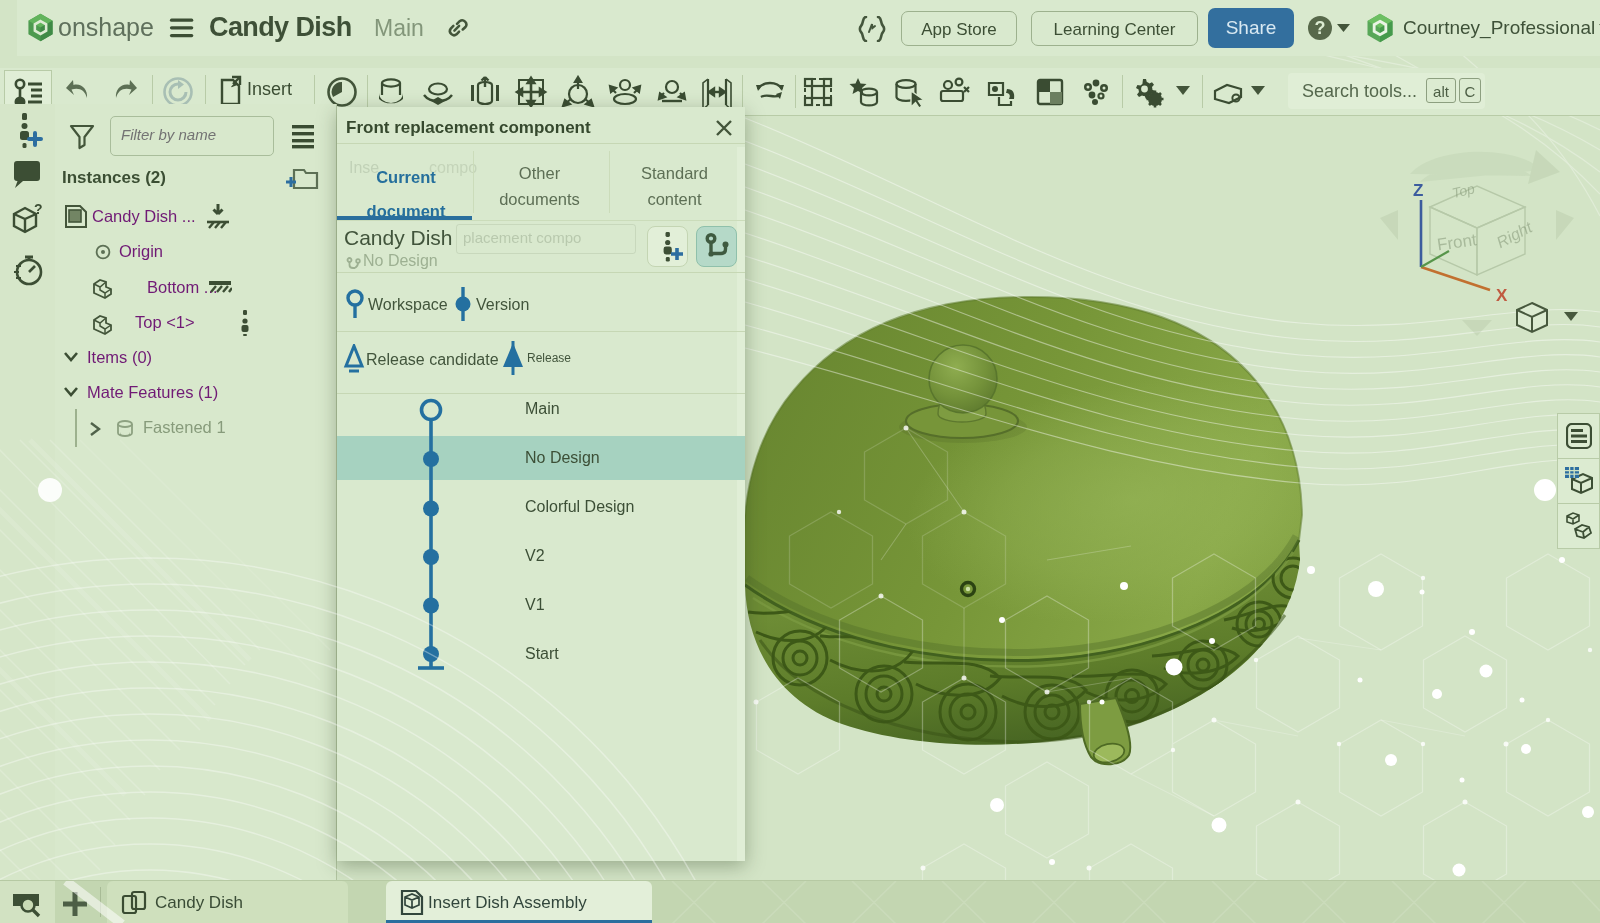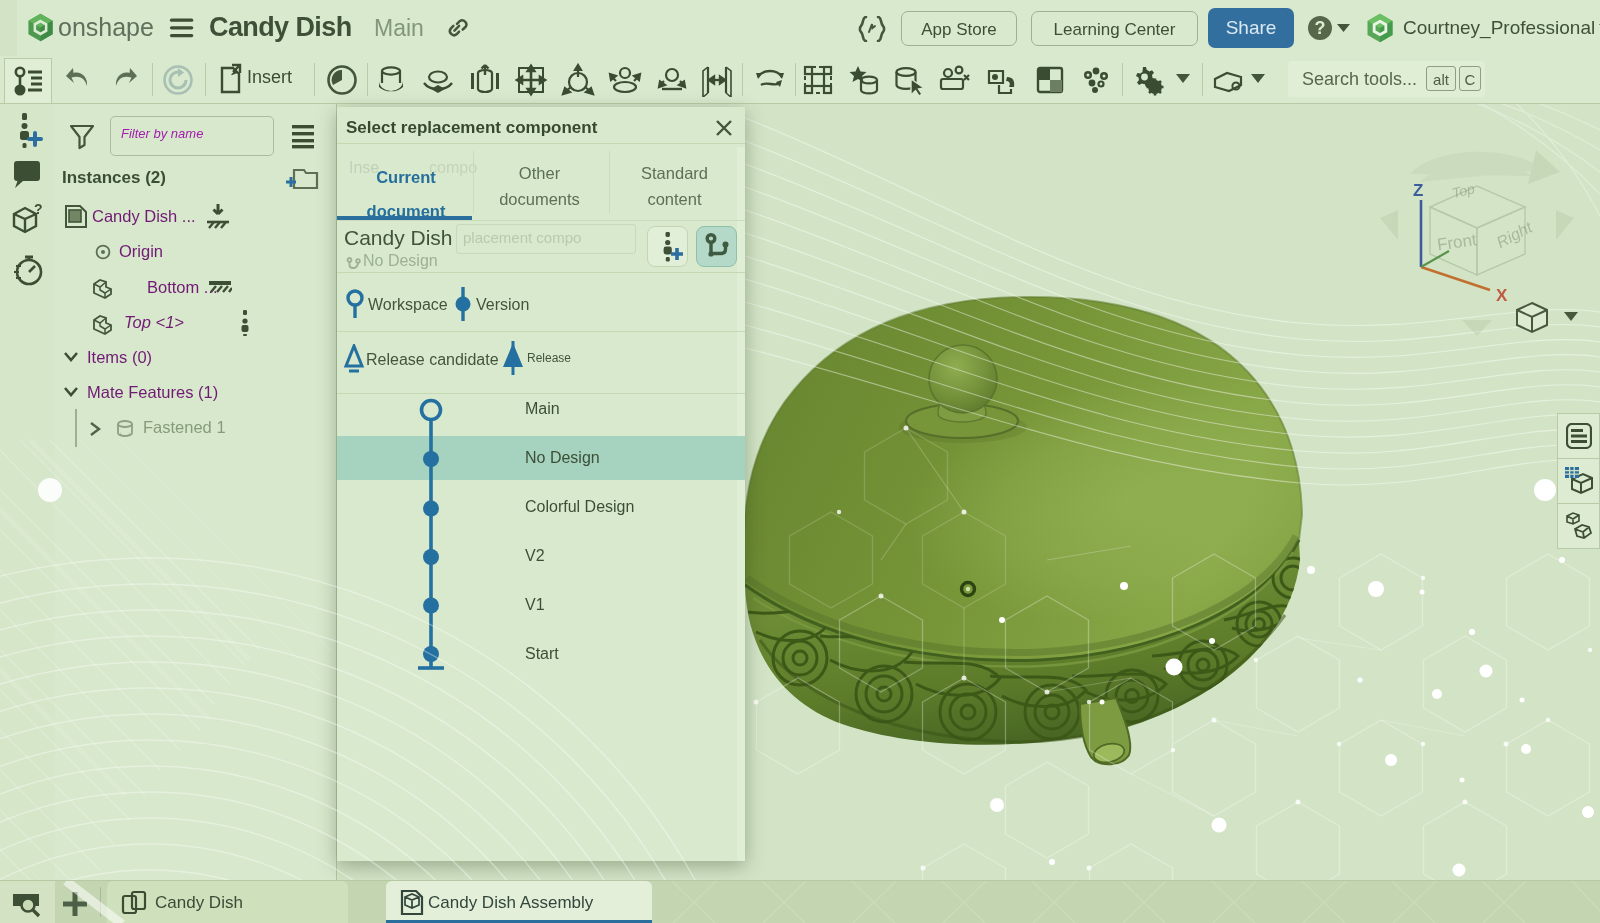--- a/index.html
+++ b/index.html
@@ -1,20 +1,20 @@
 <!DOCTYPE html>
 <html><head>
 <meta charset="utf-8">
 <style>
 html,body{margin:0;padding:0;}
 body{width:1600px;height:923px;overflow:hidden;position:relative;
   font-family:"Liberation Sans",sans-serif;background:#d3e4c6;}
 .abs{position:absolute;}
 #header{left:0;top:0;width:1600px;height:56px;background:#d9e9ce;margin-left:17px;}
-#toolbar{left:0;top:56px;width:1600px;height:47px;background:#d9e9ce;border-bottom:1px solid #b8cba7;}
+#toolbar{left:0;top:68px;width:1600px;height:47px;background:#d9e9ce;border-bottom:1px solid #b8cba7;}
 #leftstrip{left:0;top:104px;width:55px;height:776px;background:#d6e6c9;}
 #treepanel{left:55px;top:104px;width:281px;height:776px;background:#d8e8cc;border-right:1px solid #b2c5a1;}
 #bottombar{left:0;top:880px;width:1600px;height:43px;background:#c3d6b1;}
 #dialog{left:337px;top:107px;width:408px;height:754px;background:#d9e9ce;
   box-shadow:0 5px 18px rgba(40,60,30,0.35);z-index:30;}
 .sep-v{position:absolute;width:1px;background:#b8cba7;top:7px;height:33px;}
 .hdrbtn{position:absolute;top:11px;height:35px;border:1px solid #9db18e;border-radius:7px;
   color:#3c4e34;font-size:17px;line-height:35px;text-align:center;box-sizing:border-box;}
 .tb-ico{position:absolute;top:7px;width:34px;height:34px;}
 .dlg-sep{position:absolute;left:0;width:408px;height:1px;background:#c6d7b4;}
@@ -538,21 +538,21 @@
     <path d="M15 5 L23 5 M19 5 L19 8" stroke="#3c4e34" stroke-width="2.8"></path>
     <path d="M6 14 L11 14 M4 20 L9 20 M6 26 L11 26" stroke="#3c4e34" stroke-width="2.2"></path>
   </svg>
 </div>
 <div id="treepanel" class="abs" style="z-index:10;">
 
   <svg class="abs" style="left:14px;top:20px;" width="26" height="26" viewBox="0 0 26 26">
     <path d="M2 2 L24 2 L15.5 13 L15.5 21 L10.5 24 L10.5 13 Z" fill="none" stroke="#43553a" stroke-width="2.2" stroke-linejoin="round"></path>
   </svg>
   <div class="abs" style="left:55px;top:12px;width:164px;height:40px;border:1.5px solid #a9bd9b;border-radius:5px;box-sizing:border-box;"></div>
-  <div class="abs" style="left:66px;top:22px;font-size:13px;font-style:italic;color:#a21caf;">Filter by name</div>
+  <div class="abs" style="left:66px;top:22px;font-size:15px;font-style:italic;color:#737373;">Filter by name</div>
   <svg class="abs" style="left:236px;top:19px;" width="24" height="26" viewBox="0 0 24 26">
     <g fill="#3a4c32">
       <rect x="1" y="2" width="22" height="3.4"></rect>
         <rect x="1" y="9" width="22" height="3.4"></rect>
       <rect x="1" y="16" width="22" height="3.4"></rect>
         <rect x="1" y="23" width="22" height="3.4" transform="translate(0,-1)"></rect>
     </g>
   </svg>
   <div class="abs" style="left:7px;top:64px;font-size:17px;font-weight:bold;color:#3b4e33;">Instances (2)</div>
 
@@ -585,21 +585,21 @@
   <div class="treerow" style="left:64px;top:174px;margin-left:28px;">Bottom ...</div>
   <svg class="abs" style="left:153px;top:176px;" width="24" height="18" viewBox="0 0 24 18">
     <rect x="1" y="1" width="22" height="4" fill="#3c4e34"></rect>
     <path d="M3 12 L8 6 M9 12 L14 6 M15 12 L20 6 M21 12 L24 8" stroke="#3c4e34" stroke-width="2.4"></path>
   </svg>
 
   <svg class="abs" style="left:36px;top:208px;" width="24" height="24" viewBox="0 0 24 24">
     <path d="M3 8 L9 4 L15 6 L15 11 L20 13 L20 18 L14 22 L3 17 Z" fill="none" stroke="#43553a" stroke-width="1.8"></path>
     <path d="M3 8 L9 11 L15 6 M9 11 L9 14 L14 17 L20 13 M14 17 L14 22" fill="none" stroke="#43553a" stroke-width="1.5"></path>
   </svg>
-  <div class="treerow" style="left:69px;top:209px;font-style:italic;">Top &lt;1&gt;</div>
+  <div class="treerow" style="left:80px;top:209px;">Top &lt;1&gt;</div>
   <svg class="abs" style="left:184px;top:206px;" width="12" height="26" viewBox="0 0 12 26">
     <g fill="#3c4e34">
       <rect x="4" y="0" width="4" height="5" rx="1.2"></rect>
       <circle cx="6" cy="11" r="2.6"></circle>
       <rect x="2.5" y="15" width="7" height="7" rx="2"></rect>
       <rect x="4" y="24" width="4" height="2" rx="1"></rect>
     </g>
   </svg>
 
   <svg class="abs" style="left:8px;top:247px;" width="16" height="12" viewBox="0 0 16 12">
@@ -679,21 +679,21 @@
       <path d="M1 4.6 L15 4.6 M1 8.2 L15 8.2 M5.6 1 L5.6 12 M10.2 1 L10.2 12"></path>
     </g>
   </svg>
   <svg class="abs" style="left:8px;top:99px;" width="28" height="28" viewBox="0 0 28 28">
     <path d="M2 4 L8 1 L14 3 L14 9 L8 12 L2 10 Z M2 4 L8 7 L14 3 M8 7 L8 12" fill="none" stroke="#3c4e34" stroke-width="1.6"></path>
     <path d="M10 17 L17 13 L24 15 L26 21 L19 26 L12 24 Z M10 17 L18 20 L24 15 M18 20 L19 26" fill="none" stroke="#3c4e34" stroke-width="1.8"></path>
   </svg>
 </div>
 <div id="dialog" class="abs">
   <div class="abs" style="left:400px;top:40px;width:8px;height:714px;background:#e0eed6;"></div>
-  <div class="abs" style="left:9px;top:11px;font-size:17px;font-weight:bold;color:#36492e;">Select replacement component</div>
+  <div class="abs" style="left:9px;top:11px;font-size:17px;font-weight:bold;color:#36492e;">Front replacement component</div>
   <svg class="abs" style="left:378px;top:12px;" width="18" height="18" viewBox="0 0 18 18">
     <path d="M2 2 L16 16 M16 2 L2 16" stroke="#43553a" stroke-width="2.4"></path>
   </svg>
   <div class="dlg-sep" style="top:36px;"></div>
 
   <div class="abs" style="left:12px;top:52px;font-size:16px;color:rgba(70,88,60,0.16);">Inse</div>
   <div class="abs" style="left:92px;top:52px;font-size:16px;color:rgba(70,88,60,0.14);">compo</div>
 
   <div class="abs" style="left:24px;top:53px;width:90px;text-align:center;font-size:16.5px;font-weight:bold;color:#256f9c;line-height:34px;">Current<br>document</div>
   <div class="abs" style="left:155px;top:53px;width:95px;text-align:center;font-size:16.5px;color:#5d6f55;line-height:26px;">Other<br>documents</div>
@@ -833,21 +833,21 @@
     </g>
   </svg>
   <div class="abs" style="left:155px;top:12px;font-size:17px;color:#3a4c36;">Candy Dish</div>
 
   <div class="abs" style="left:386px;top:0;width:266px;height:43px;background:#e3efd9;border-radius:6px 6px 0 0;"></div>
   <div class="abs" style="left:386px;top:39px;width:266px;height:4px;background:#2a6e9e;"></div>
   <svg class="abs" style="left:399px;top:8px;" width="26" height="27" viewBox="0 0 26 27">
     <path d="M3 2 L17 2 L23 8 L23 25 L3 25 Z" fill="none" stroke="#32463c" stroke-width="2.2"></path>
     <path d="M6 8 L13 5 L20 8 L20 16 L13 19 L6 16 Z M6 8 L13 11 L20 8 M13 11 L13 19" fill="none" stroke="#32463c" stroke-width="1.7"></path>
   </svg>
-  <div class="abs" style="left:428px;top:12px;font-size:17px;color:#32463c;">Candy Dish Assembly</div>
+  <div class="abs" style="left:428px;top:12px;font-size:17px;color:#32463c;">Insert Dish Assembly</div>
 
   <svg class="abs" style="left:652px;top:0;" width="948" height="43" viewBox="0 0 948 43">
     <g stroke="#ffffff" opacity="0.12" stroke-width="1.6">
       <path d="M20,0 L64,43 M64,0 L20,43 M110,0 L154,43 M154,0 L110,43 M200,0 L244,43 M244,0 L200,43 M290,0 L334,43 M334,0 L290,43 M380,0 L424,43 M424,0 L380,43 M470,0 L514,43 M514,0 L470,43 M560,0 L604,43 M604,0 L560,43 M650,0 L694,43 M694,0 L650,43 M740,0 L784,43 M784,0 L740,43 M830,0 L874,43 M874,0 L830,43 M920,0 L948,30"></path>
     </g>
   </svg>
 
   <svg class="abs" style="left:0;top:0;" width="200" height="43" viewBox="0 0 200 43">
     <path d="M66,0 L122,43" stroke="#ffffff" opacity="0.55" stroke-width="9"></path>
   </svg>

